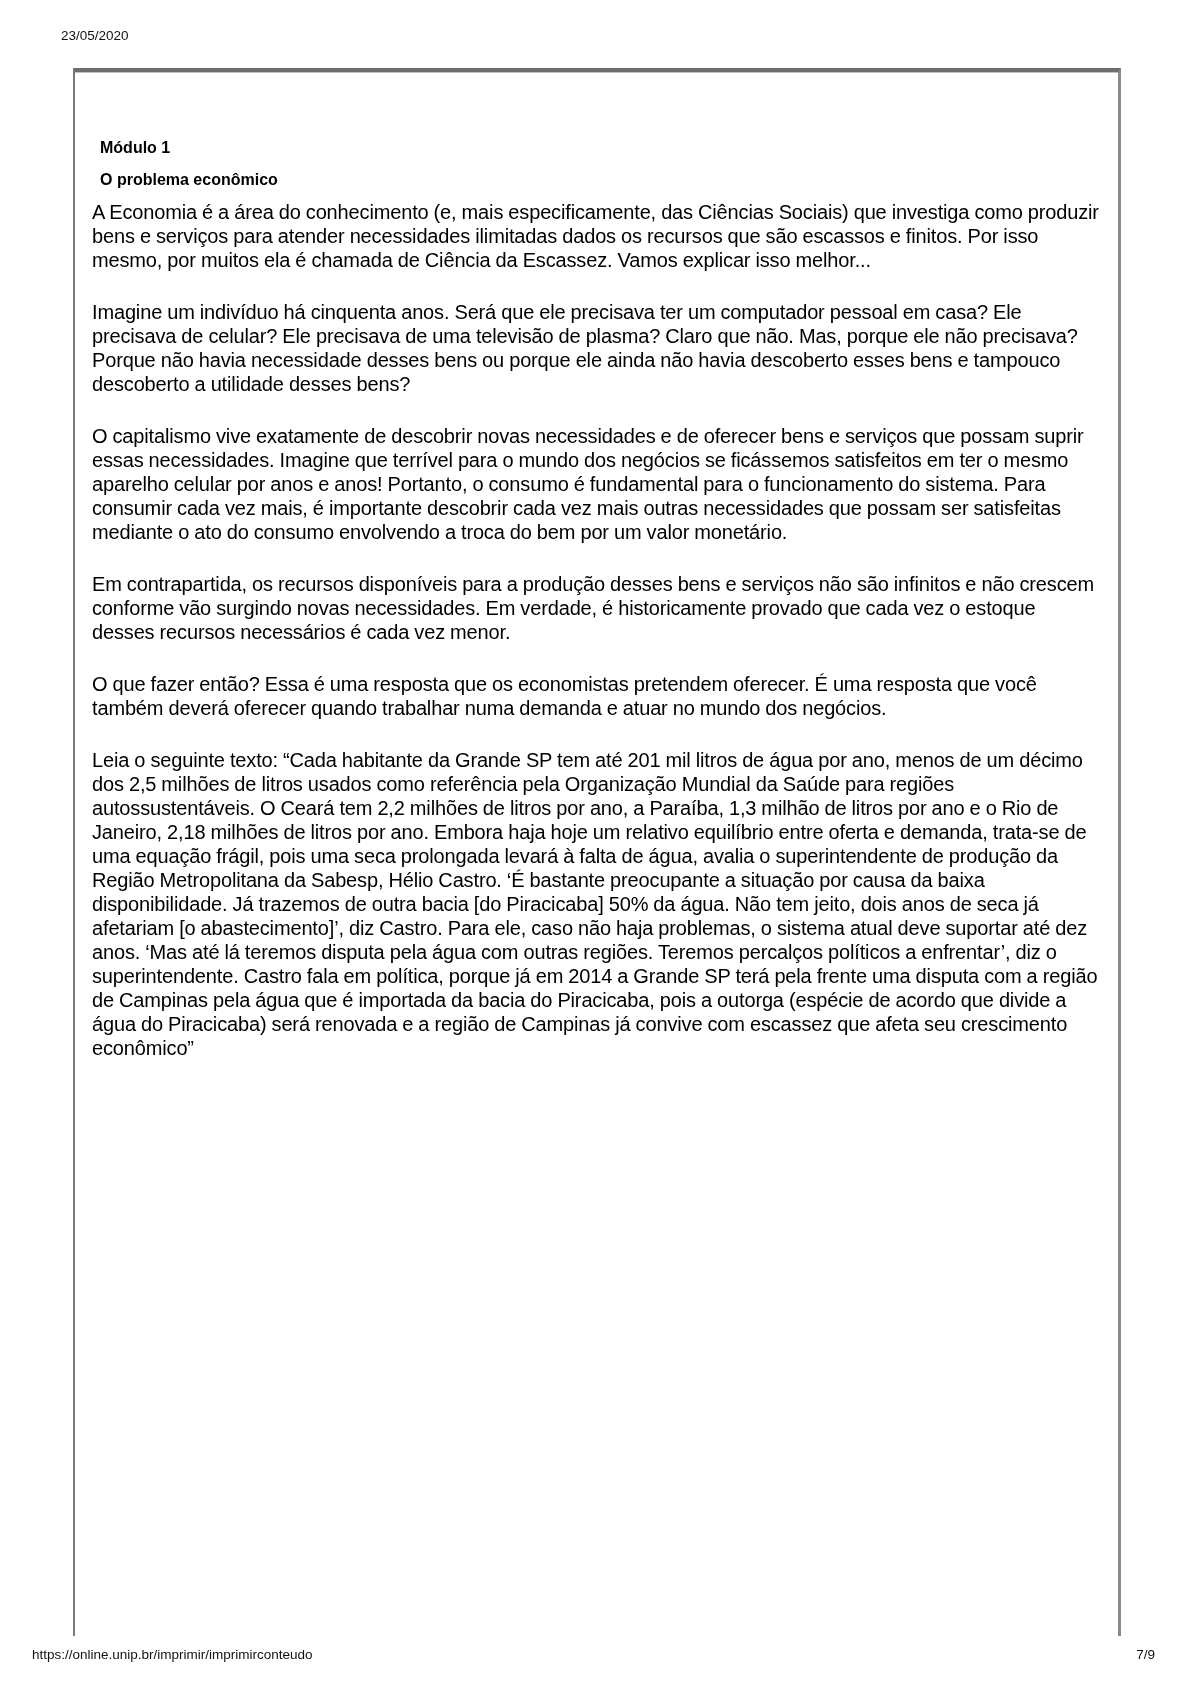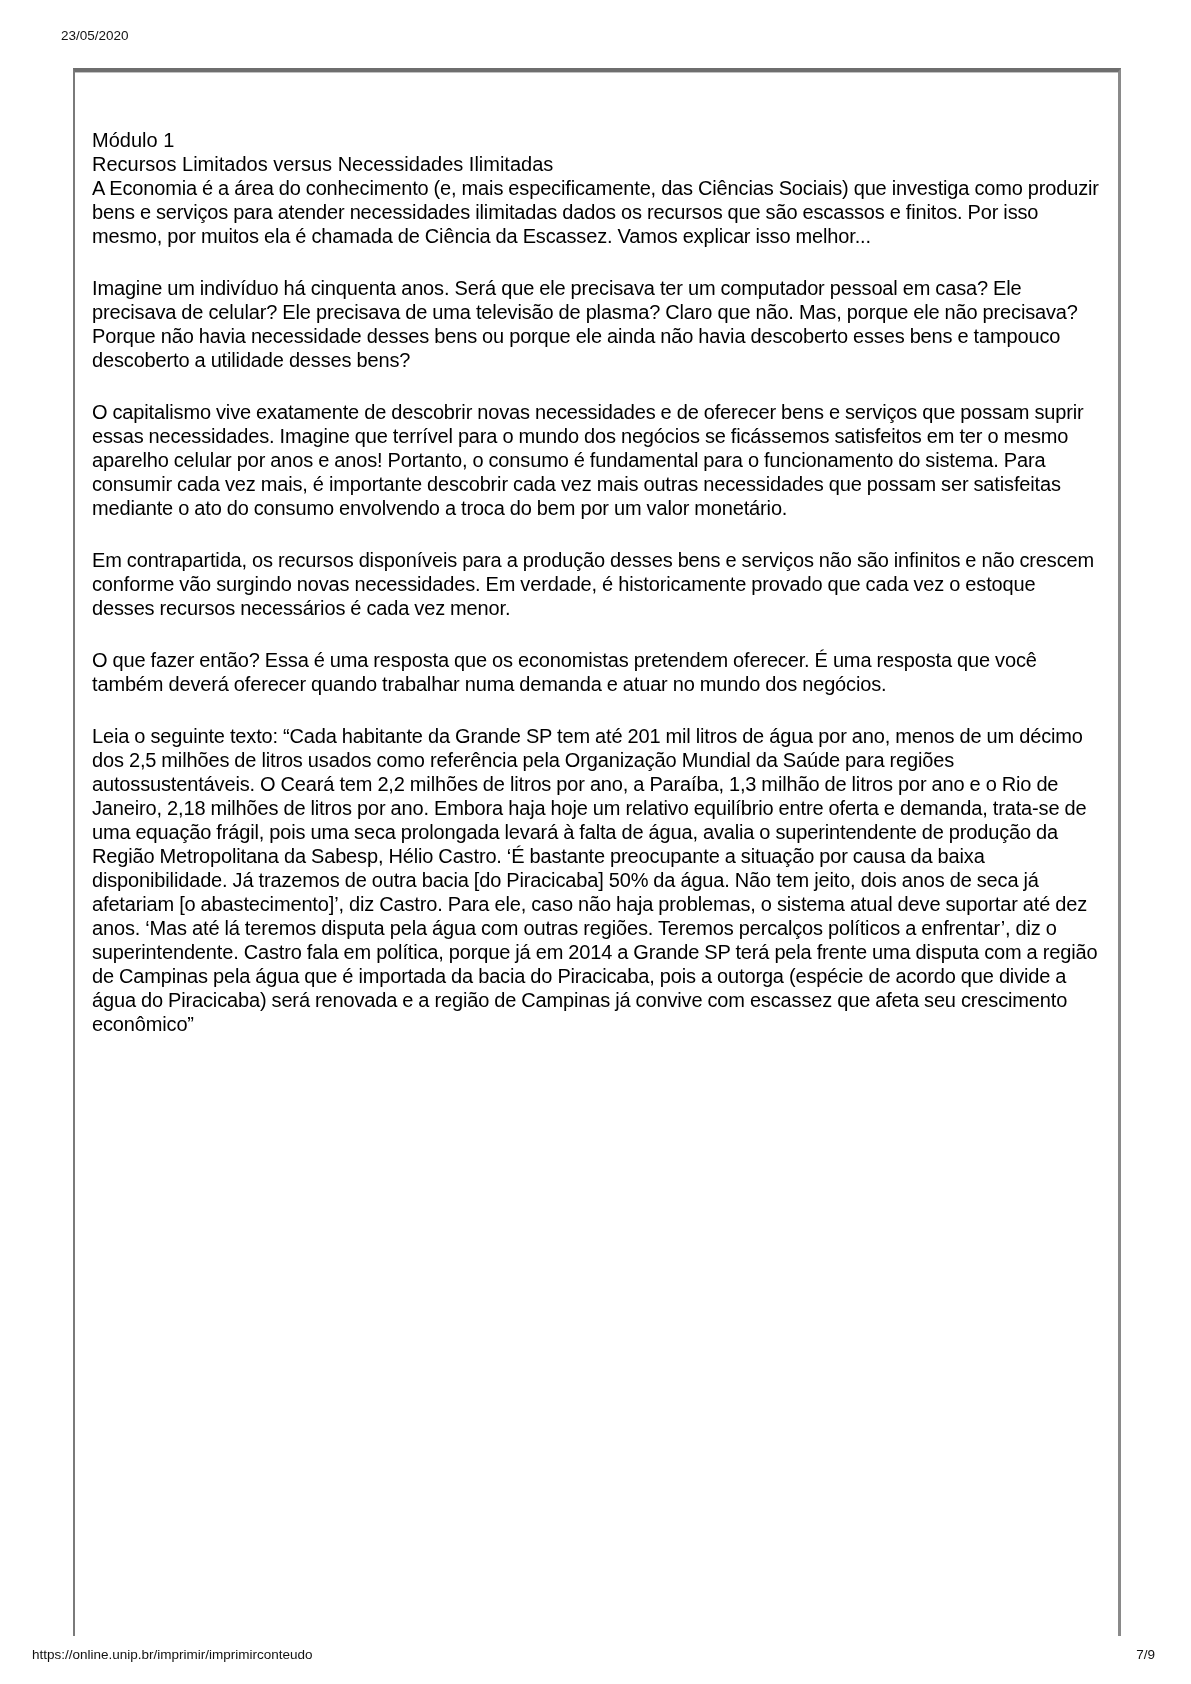--- a/index.html
+++ b/index.html
@@ -70,23 +70,23 @@
       border-bottom: none;
       box-shadow: inset 0 1px 0 #c2c2c2;
     }
     .content-inner {
       position: absolute;
       left: 17px;
       top: 56px;
       width: 1010px;
     }
     h2.heading {
-      font-size: 20px;
-      font-weight: normal;
-      margin: 0;
+      font-size: 16px;
+      font-weight: bold;
+      margin: 8px;
       line-height: 24px;
     }
     .h-modulo { margin-bottom: 20px; }
     .h-problema { margin-bottom: 32px; }
     .h-recursos { margin-bottom: 27px; }
     p.para {
       margin: 0 0 28px 0;
       font-size: 20px;
       line-height: 24px;
       letter-spacing: -0.15px;
@@ -97,21 +97,21 @@
 </head>
 <body>
 
 <div class="print-header">
   <span class="date">23/05/2020</span>
 </div>
 
 <div class="content-box">
   <div class="content-inner">
     <h2 class="heading h-modulo">Módulo 1</h2>
-    <h2 class="heading h-recursos">Recursos Limitados versus Necessidades Ilimitadas</h2>
+    <h2 class="heading h-problema">O problema econômico</h2>
 
     <p class="para">A Economia é a área do conhecimento (e, mais especificamente, das Ciências Sociais) que investiga como produzir bens e serviços para atender necessidades ilimitadas dados os recursos que são escassos e finitos. Por isso mesmo, por muitos ela é chamada de Ciência da Escassez. Vamos explicar isso melhor...</p>
     <p class="para">Imagine um indivíduo há cinquenta anos. Será que ele precisava ter um computador pessoal em casa? Ele precisava de celular? Ele precisava de uma televisão de plasma? Claro que não. Mas, porque ele não precisava? Porque não havia necessidade desses bens ou porque ele ainda não havia descoberto esses bens e tampouco descoberto a utilidade desses bens?</p>
     <p class="para">O capitalismo vive exatamente de descobrir novas necessidades e de oferecer bens e serviços que possam suprir essas necessidades. Imagine que terrível para o mundo dos negócios se ficássemos satisfeitos em ter o mesmo aparelho celular por anos e anos! Portanto, o consumo é fundamental para o funcionamento do sistema. Para consumir cada vez mais, é importante descobrir cada vez mais outras necessidades que possam ser satisfeitas mediante o ato do consumo envolvendo a troca do bem por um valor monetário.</p>
     <p class="para">Em contrapartida, os recursos disponíveis para a produção desses bens e serviços não são infinitos e não crescem conforme vão surgindo novas necessidades. Em verdade, é historicamente provado que cada vez o estoque desses recursos necessários é cada vez menor.</p>
     <p class="para">O que fazer então? Essa é uma resposta que os economistas pretendem oferecer. É uma resposta que você também deverá oferecer quando trabalhar numa demanda e atuar no mundo dos negócios.</p>
     <p class="para">Leia o seguinte texto: “Cada habitante da Grande SP tem até 201 mil litros de água por ano, menos de um décimo dos 2,5 milhões de litros usados como referência pela Organização Mundial da Saúde para regiões autossustentáveis. O Ceará tem 2,2 milhões de litros por ano, a Paraíba, 1,3 milhão de litros por ano e o Rio de Janeiro, 2,18 milhões de litros por ano. Embora haja hoje um relativo equilíbrio entre oferta e demanda, trata-se de uma equação frágil, pois uma seca prolongada levará à falta de água, avalia o superintendente de produção da Região Metropolitana da Sabesp, Hélio Castro. ‘É bastante preocupante a situação por causa da baixa disponibilidade. Já trazemos de outra bacia [do Piracicaba] 50% da água. Não tem jeito, dois anos de seca já afetariam [o abastecimento]’, diz Castro. Para ele, caso não haja problemas, o sistema atual deve suportar até dez anos. ‘Mas até lá teremos disputa pela água com outras regiões. Teremos percalços políticos a enfrentar’, diz o superintendente. Castro fala em política, porque já em 2014 a Grande SP terá pela frente uma disputa com a região de Campinas pela água que é importada da bacia do Piracicaba, pois a outorga (espécie de acordo que divide a água do Piracicaba) será renovada e a região de Campinas já convive com escassez que afeta seu crescimento econômico”</p>
   </div>
 </div>
 

